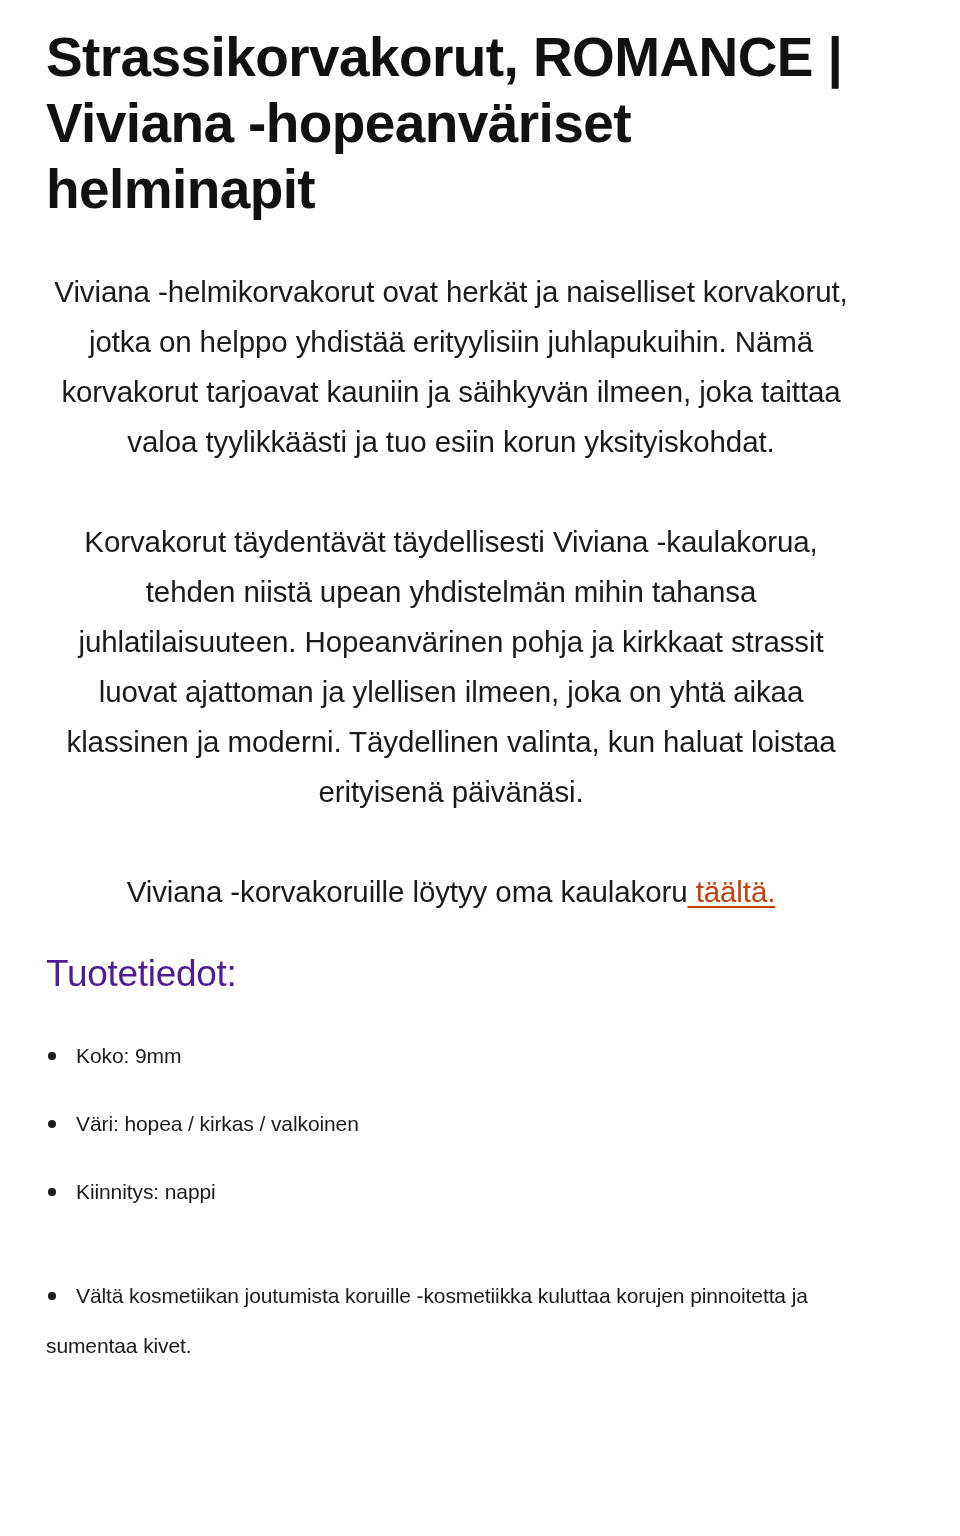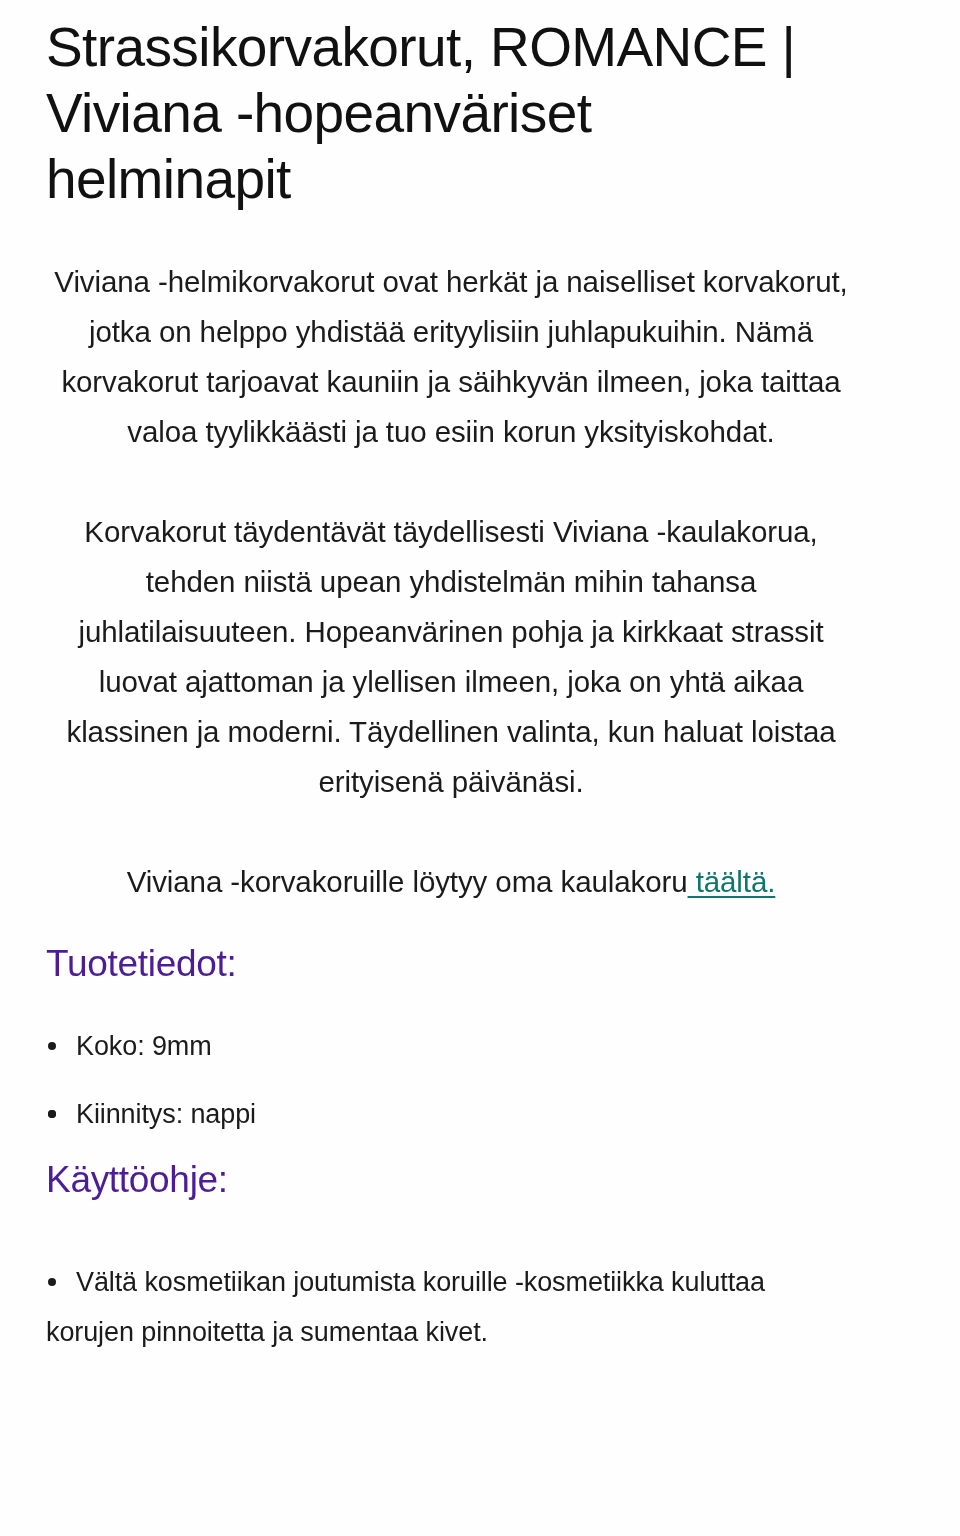--- a/index.html
+++ b/index.html
@@ -20,45 +20,45 @@
     width: 960px;
     height: 1536px;
     background: #fefefe;
     box-sizing: border-box;
     padding: 0 46px 0 46px;
   }
 
   .product-title {
     font-size: 55px;
     line-height: 66px;
-    font-weight: 400;
+    font-weight: 700;
     letter-spacing: -0.6px;
     color: #111111;
     margin: 0;
-    padding-top: 14px;
+    padding-top: 24px;
     max-width: 800px;
     white-space: pre-line;
   }
 
   .body-para {
     font-size: 29.5px;
     line-height: 50px;
     font-weight: 400;
     color: #1b1b1b;
     margin: 0;
     max-width: 810px;
     letter-spacing: -0.1px;
     text-align: center;
   }
   .para-1 { margin-top: 45px; }
   .para-2 { margin-top: 50px; }
   .para-3 { margin-top: 50px; }
 
   .inline-link {
-    color: #0f766e;
+    color: #c2410c;
     text-decoration: underline;
     text-underline-offset: 4px;
     text-decoration-thickness: 2px;
   }
 
   .section-heading {
     font-size: 37px;
     line-height: 46px;
     font-weight: 300;
     color: #4c1d95;
@@ -72,21 +72,21 @@
     list-style: none;
     margin: 0;
     padding: 0;
     max-width: 812px;
   }
   .bullet-list.list-tuotetiedot { margin-top: 34px; }
   .bullet-list.list-kayttoohje { margin-top: 54px; }
 
   .bullet-item {
     position: relative;
-    font-size: 27px;
+    font-size: 21px;
     line-height: 50px;
     font-weight: 500;
     color: #1b1b1b;
     margin: 0 0 18px 0;
     padding-left: 0;
     letter-spacing: -0.1px;
     text-indent: 30px;
   }
   .bullet-item:last-child { margin-bottom: 0; }
   .bullet-item .dot {
@@ -114,28 +114,28 @@
 
   <h2 class="section-heading heading-tuotetiedot">Tuotetiedot:</h2>
 
   <ul class="bullet-list list-tuotetiedot">
     <li class="bullet-item">
       <span class="dot"></span>
       <span>Koko: 9mm</span>
     </li>
     <li class="bullet-item">
       <span class="dot"></span>
+      <span>Väri: hopea / kirkas / valkoinen</span>
     </li>
     <li class="bullet-item">
       <span class="dot"></span>
       <span>Kiinnitys: nappi</span>
     </li>
   </ul>
 
-  <h2 class="section-heading heading-kayttoohje">Käyttöohje:</h2>
 
   <ul class="bullet-list list-kayttoohje">
     <li class="bullet-item">
       <span class="dot"></span>
       <span>Vältä kosmetiikan joutumista koruille -kosmetiikka kuluttaa korujen pinnoitetta ja sumentaa kivet.</span>
     </li>
   </ul>
 
 </div>
 

